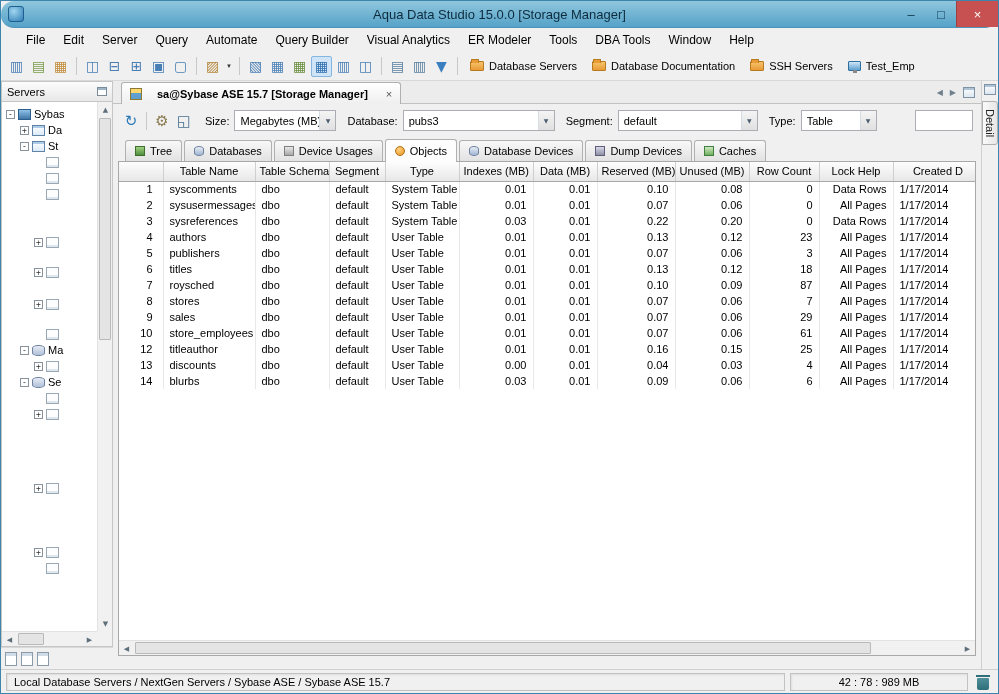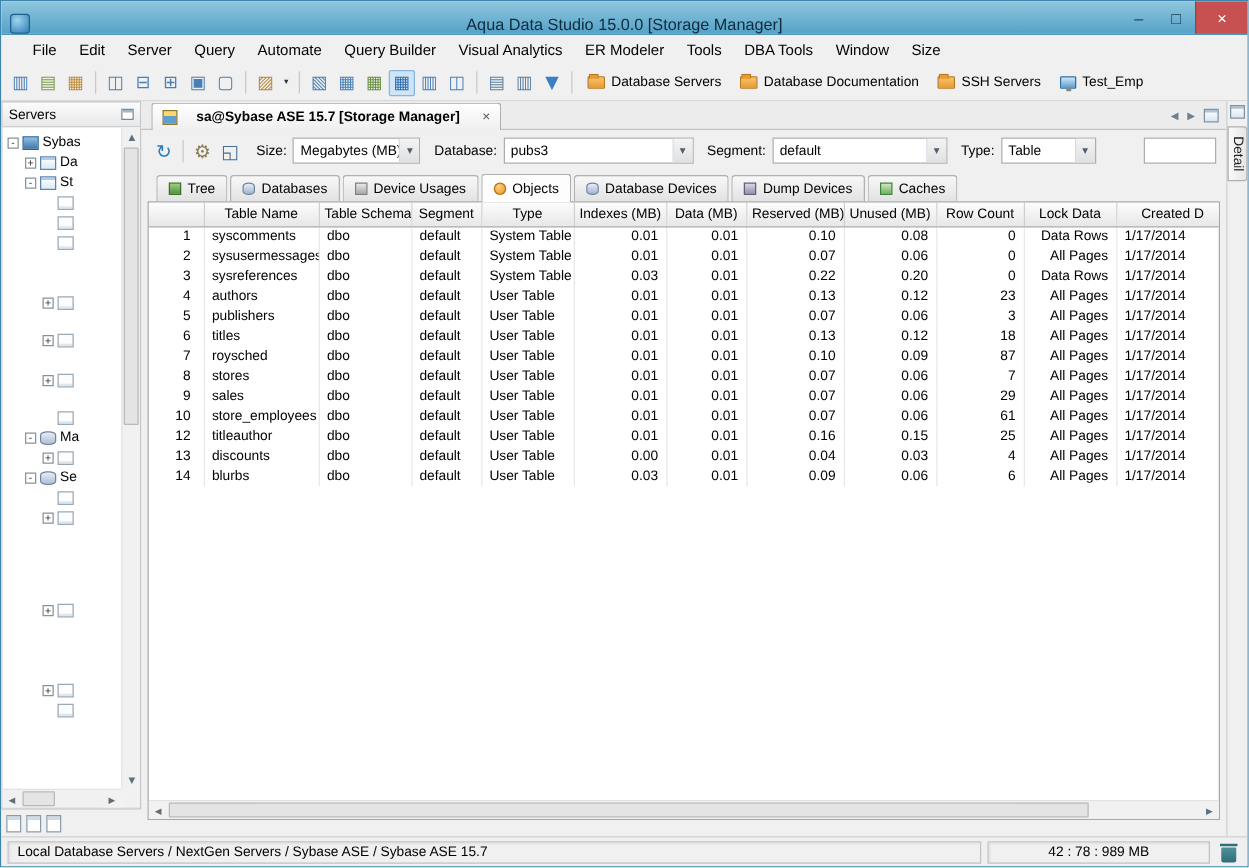--- a/index.html
+++ b/index.html
@@ -1,21 +1,21 @@
 <!DOCTYPE html>
 <html><head>
 <meta charset="utf-8">
 <style>
 *{box-sizing:border-box;margin:0;padding:0;}
 html,body{width:999px;height:694px;overflow:hidden;background:#fff;}
 body{font-family:"Liberation Sans","DejaVu Sans",sans-serif;font-size:12px;color:#000;}
 .window{width:999px;height:694px;display:flex;flex-direction:column;border:1px solid #3e85ad;background:#f0f0f0;overflow:hidden;}
 
 
-.titlebar{height:27px;flex:0 0 27px;background:linear-gradient(#8fc6dd,#55a2c8);display:flex;align-items:flex-end;position:relative;border-bottom:1px solid #4d94ba;}
+.titlebar{height:27px;flex:0 0 27px;background:linear-gradient(#8fc6dd,#55a2c8);display:flex;align-items:center;position:relative;border-bottom:1px solid #4d94ba;border-radius:13px;}
 .app-icon{width:16px;height:16px;margin-left:7px;border-radius:3px;background:radial-gradient(circle at 35% 30%,#9fd4ef,#2f7fb5);border:1px solid #1f5f8f;z-index:2;}
 .title-text{position:absolute;left:0;right:0;text-align:center;font-size:13px;color:#0d2b3d;}
 .win-controls{margin-left:auto;display:flex;height:100%;align-items:stretch;z-index:2;}
 .win-btn{width:30px;display:flex;align-items:center;justify-content:center;font-size:13px;color:#103a52;}
 .win-btn.close{width:42px;background:#c75050;color:#fff;border-left:1px solid #9f3f3f;}
 
 
 .menubar{height:24px;flex:0 0 24px;background:#f0f0f0;display:flex;align-items:center;padding-left:16px;}
 .menu-item{padding:3px 9px;font-size:12px;cursor:default;}
 
@@ -150,21 +150,21 @@
       <div class="menu-item">Edit</div>
       <div class="menu-item">Server</div>
       <div class="menu-item">Query</div>
       <div class="menu-item">Automate</div>
       <div class="menu-item">Query Builder</div>
       <div class="menu-item">Visual Analytics</div>
       <div class="menu-item">ER Modeler</div>
       <div class="menu-item">Tools</div>
       <div class="menu-item">DBA Tools</div>
       <div class="menu-item">Window</div>
-      <div class="menu-item">Size</div>
+      <div class="menu-item">Help</div>
     </div>
 
   <div class="toolbar">
       <div class="ticon" style="color: rgb(74, 127, 181);">▥</div>
       <div class="ticon" style="color: rgb(122, 156, 73);">▤</div>
       <div class="ticon" style="color: rgb(194, 139, 58);">▦</div>
       <div class="tsep"></div>
       <div class="ticon" style="color: rgb(74, 127, 181);">◫</div>
       <div class="ticon" style="color: rgb(74, 127, 181);">⊟</div>
       <div class="ticon" style="color: rgb(74, 127, 181);">⊞</div>
@@ -408,21 +408,21 @@
                   <th></th>
                   <th>Table Name</th>
                   <th>Table Schema</th>
                   <th>Segment</th>
                   <th>Type</th>
                   <th>Indexes (MB)</th>
                   <th>Data (MB)</th>
                   <th>Reserved (MB)</th>
                   <th>Unused (MB)</th>
                   <th>Row Count</th>
-                  <th>Lock Data</th>
+                  <th>Lock Help</th>
                   <th>Created D</th>
                 </tr>
               </thead>
               <tbody>
                 <tr>
                   <td class="rownum" style="text-align: right;">1</td>
                   <td style="text-align: left;">syscomments</td>
                   <td style="text-align: left;">dbo</td>
                   <td style="text-align: left;">default</td>
                   <td style="text-align: left;">System Table</td>

